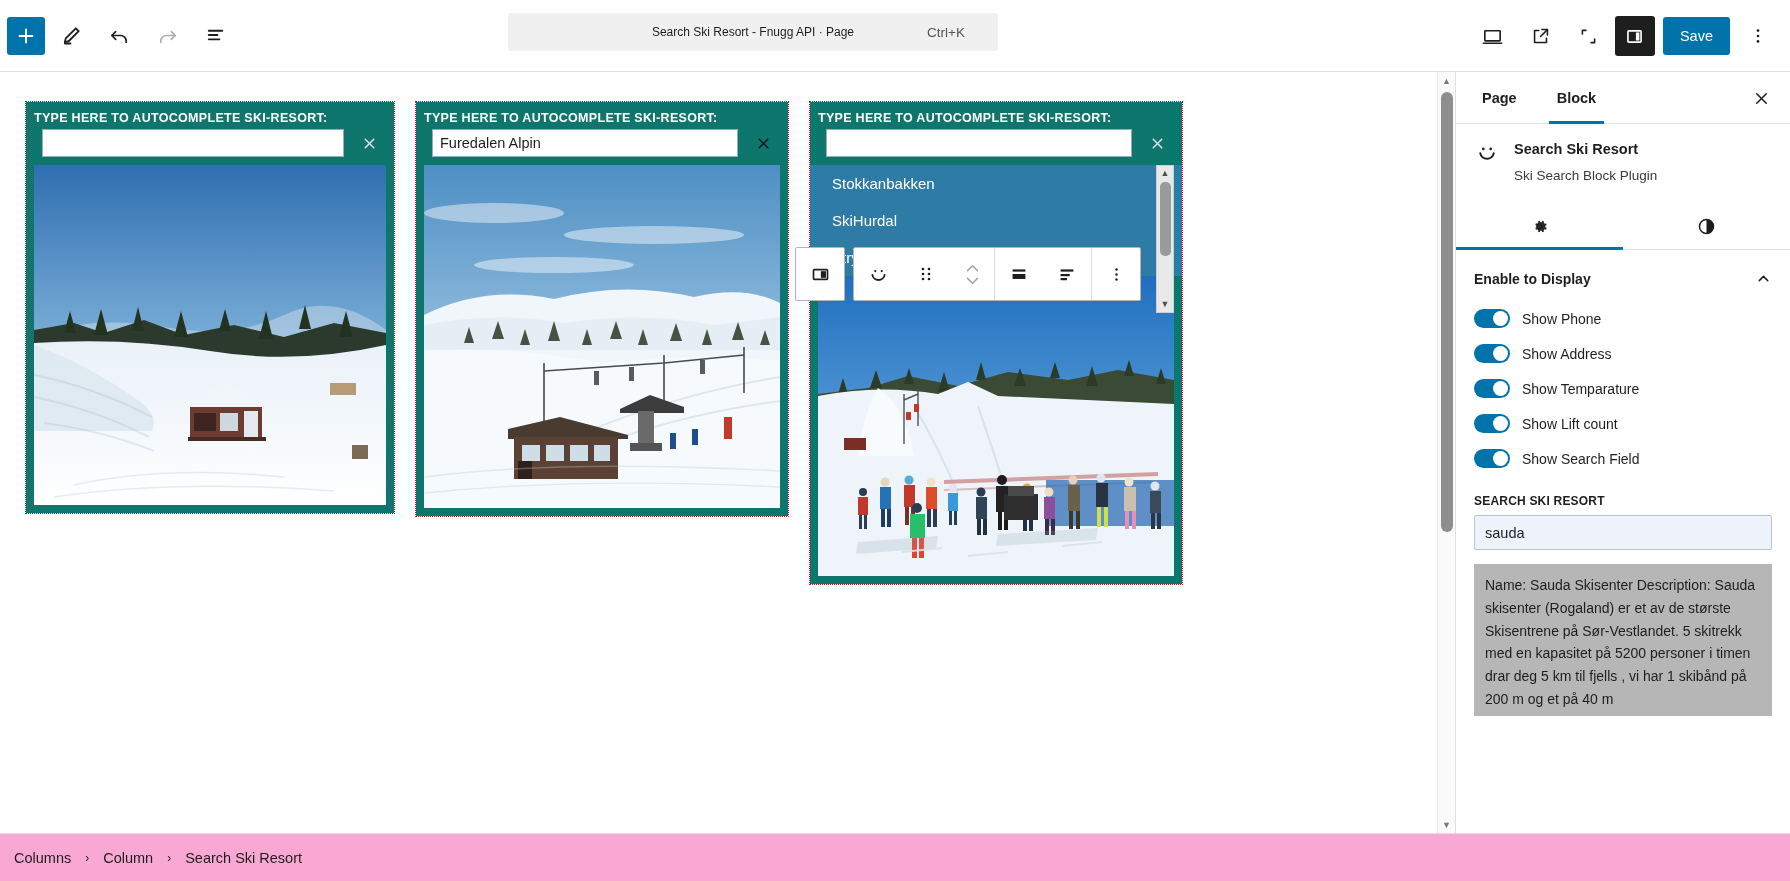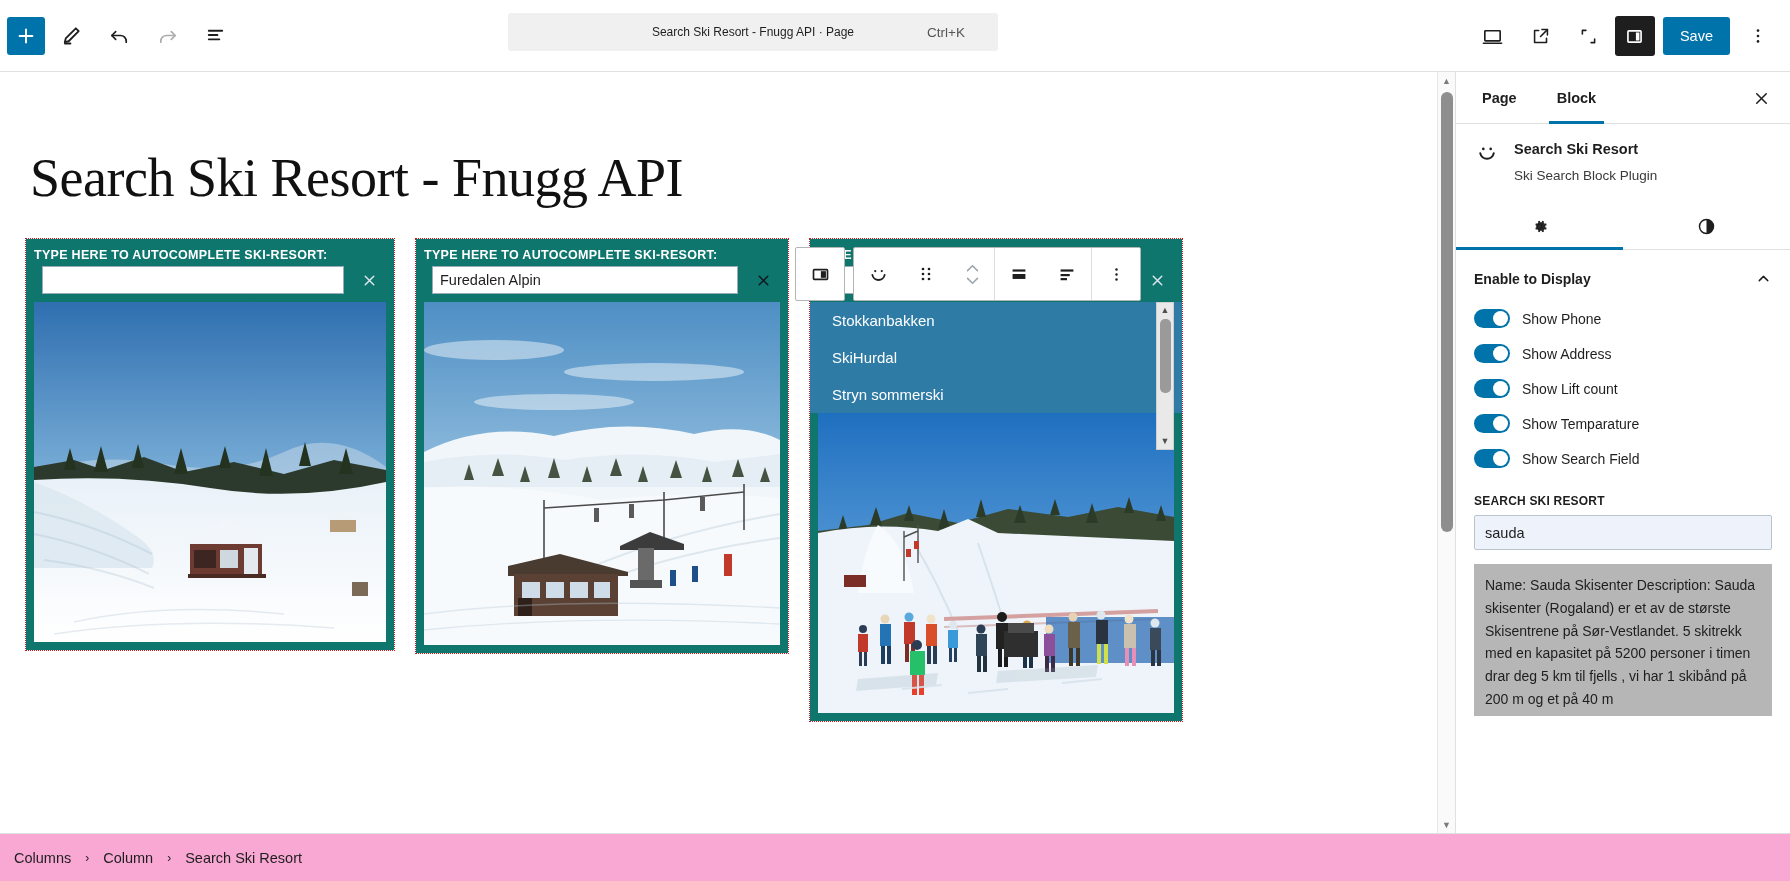--- a/index.html
+++ b/index.html
@@ -328,21 +328,20 @@
           </svg>
       </button>
     </div>
   </div>
 
   <div class="body">
 
     <div class="canvas-wrap">
       <div class="canvas">
 
-        <div class="post-title">Search Ski Resort - Fnugg API</div>
 
         <div class="columns">
 
           <div class="column col1">
             <div class="widget sel-outline">
               <div class="widget-label">TYPE HERE TO AUTOCOMPLETE SKI-RESORT:</div>
               <div class="search-row">
                 <input class="search-input" type="text" value="" style="">
                 <div class="clear-x">
                   <svg width="17" height="17" viewBox="0 0 24 24" fill="none" stroke="currentColor" stroke-width="2" stroke-linecap="round">
@@ -791,27 +790,27 @@
         <div class="toggle-row">
           <span class="toggle">
               <span class="knob"></span>
             </span>
           <span class="toggle-label">Show Address</span>
         </div>
         <div class="toggle-row">
           <span class="toggle">
               <span class="knob"></span>
             </span>
-          <span class="toggle-label">Show Lift count</span>
+          <span class="toggle-label">Show Temparature</span>
         </div>
         <div class="toggle-row">
           <span class="toggle">
               <span class="knob"></span>
             </span>
-          <span class="toggle-label">Show Temparature</span>
+          <span class="toggle-label">Show Lift count</span>
         </div>
         <div class="toggle-row">
           <span class="toggle">
               <span class="knob"></span>
             </span>
           <span class="toggle-label">Show Search Field</span>
         </div>
       </div>
 
       <div class="field-label">SEARCH SKI RESORT</div>

